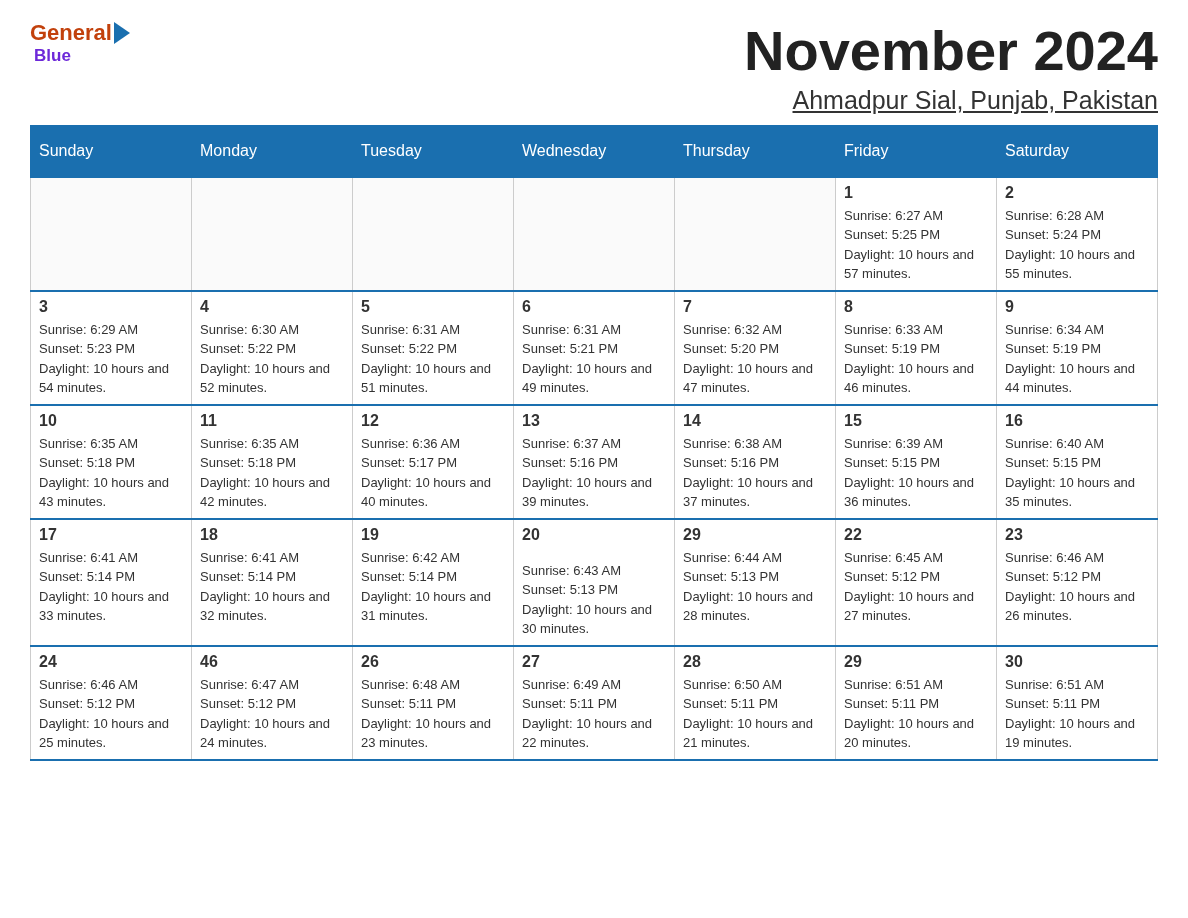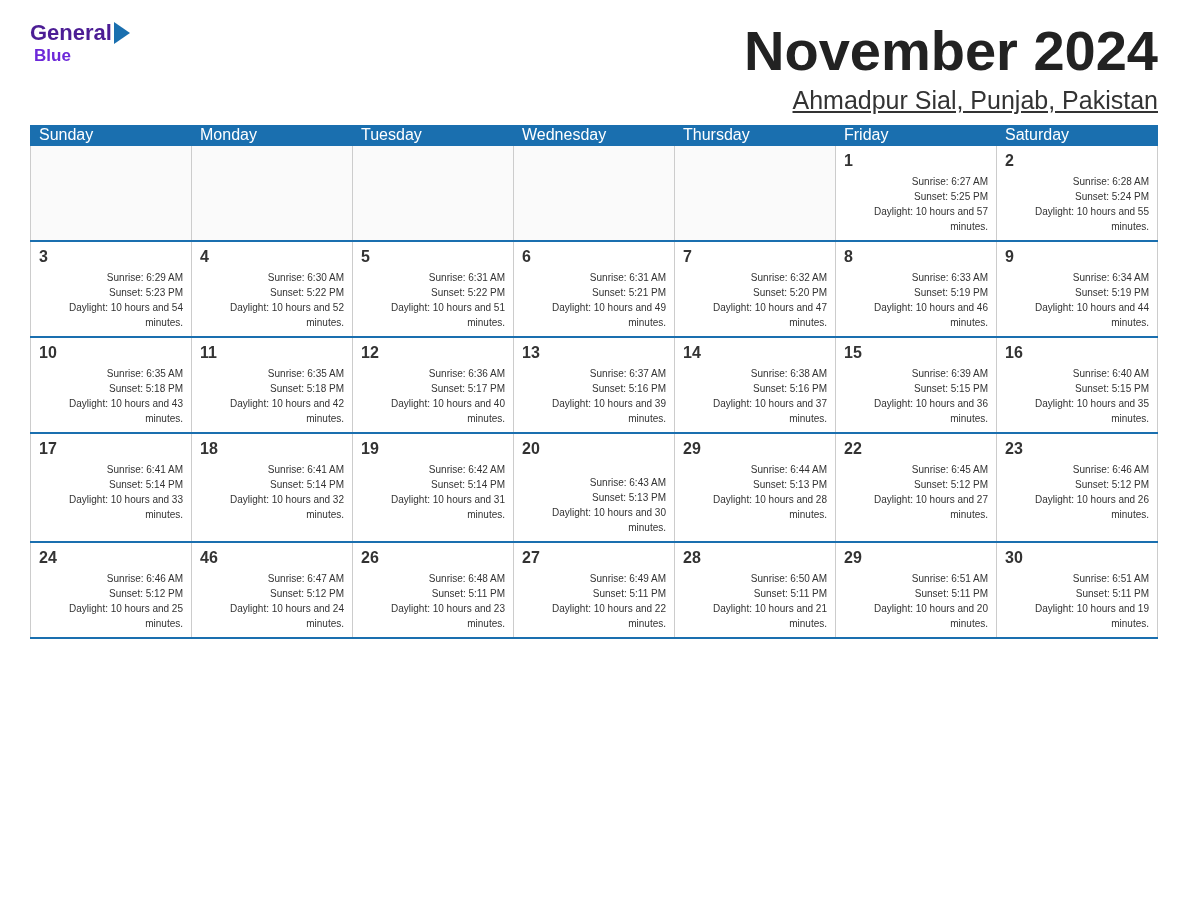--- a/index.html
+++ b/index.html
@@ -12,21 +12,21 @@
     }
     .header {
       display: flex;
       justify-content: space-between;
       align-items: flex-start;
       margin-bottom: 10px;
     }
     .logo-text-general {
       font-size: 22px;
       font-weight: bold;
-      color: #4c1d95;
+      color: #c2410c;
     }
     .logo-text-blue {
       font-size: 17px;
       font-weight: bold;
       color: #6d28d9;
     }
     .title-block {
       text-align: right;
     }
     .month-title {
@@ -42,21 +42,21 @@
       text-decoration: underline;
     }
     .calendar {
       width: 100%;
       border-collapse: collapse;
       margin-top: 10px;
     }
     .calendar th {
       background-color: #1a6faf;
       color: #fff;
-      padding: 0 8px;
+      padding: 16px 8px;
       text-align: left;
       font-size: 16px;
       font-weight: normal;
       border: 1px solid #1a6faf;
     }
     .calendar td {
       vertical-align: top;
       padding: 6px 8px;
       border: 1px solid #ccc;
       width: 14.28%;
@@ -68,24 +68,23 @@
       border-bottom: 2px solid #1a6faf;
     }
     .day-number {
       font-size: 16px;
       font-weight: bold;
       color: #333;
       display: block;
       margin-bottom: 4px;
     }
     .day-info {
-      font-size: 10px;
+      font-size: 13px;
       line-height: 1.5;
       color: #333;
-      text-align: right;
     }
     .empty-cell {
       background: #fafafa;
     }
     .logo-wrap {
       display: flex;
       flex-direction: column;
       align-items: flex-start;
     }
     .logo-row1 {

